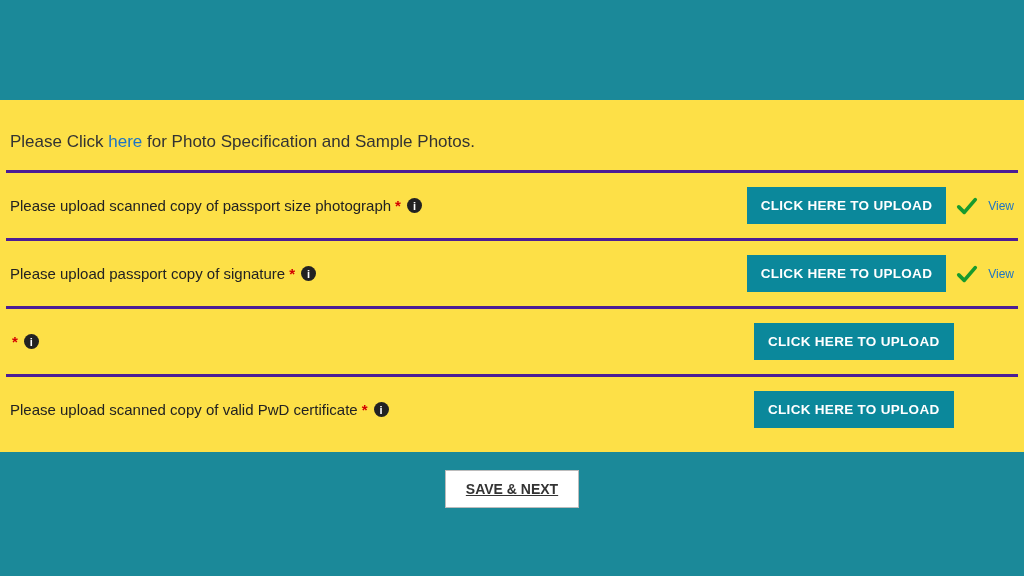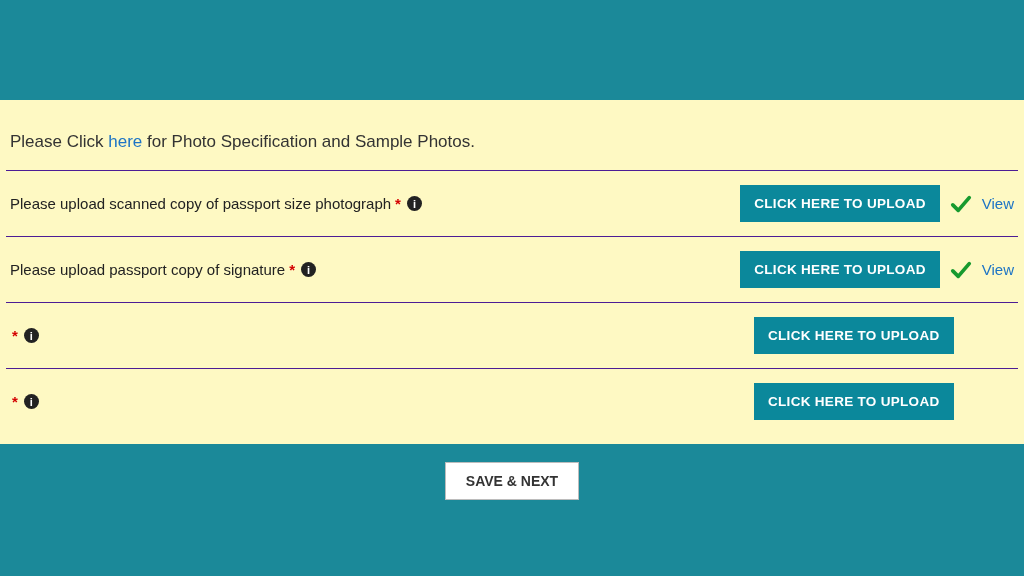--- a/index.html
+++ b/index.html
@@ -1,32 +1,32 @@
 <!DOCTYPE html>
 <html><head>
 <meta charset="utf-8">
 <style>
   * { box-sizing: border-box; margin: 0; padding: 0; }
   html, body { width: 1024px; height: 576px; font-family: Arial, Helvetica, sans-serif; }
   body { background: #1b8999; }
   .panel {
-    background: #fef9c3;
+    background: #fde047;
     margin-top: 100px;
     padding: 20px 6px 10px 6px;
   }
   .spec-line {
     font-size: 17px;
     color: #333;
     padding: 12px 4px 18px 4px;
   }
   .spec-line a { color: #1d74c5; text-decoration: none; }
   .row {
     display: flex;
     align-items: center;
-    border-top: 1px solid #4c1d95;
+    border-top: 3px solid #4c1d95;
     padding: 14px 4px;
     min-height: 56px;
   }
   .row:first-of-type { border-top: 1px solid #e3e3e3; }
   .label {
     flex: 1;
     font-size: 15px;
     color: #222;
     display: flex;
     align-items: center;
@@ -63,37 +63,38 @@
     padding: 11px 14px;
     cursor: pointer;
     font-family: inherit;
   }
   .check-icon {
     width: 22px; height: 22px;
     color: #179a2e;
   }
   .view-link {
     color: #1d74c5;
-    font-size: 15px;
+    font-size: 12px;
     text-decoration: none;
   }
   .footer {
     margin-top: 18px;
     display: flex;
     justify-content: center;
   }
   .save-btn {
     background: #ffffff;
     border: 1px solid #bcbcbc;
     color: #333;
     font-weight: bold;
     font-size: 14px;
     padding: 10px 20px;
     cursor: pointer;
     font-family: inherit;
+    text-decoration: underline;
   }
 </style>
 </head>
 <body>
 
 <div class="panel">
 
   <div class="spec-line">
     <span>Please Click </span><a href="#">here</a><span> for Photo Specification and Sample Photos.</span>
   </div>
@@ -133,20 +134,21 @@
       <span class="req">*</span>
       <span class="info-icon">i</span>
     </div>
     <div class="actions">
       <button class="upload-btn">CLICK HERE TO UPLOAD</button>
     </div>
   </div>
 
   <div class="row">
     <div class="label">
+      <span>Please upload scanned copy of valid PwD certificate</span>
       <span class="req">*</span>
       <span class="info-icon">i</span>
     </div>
     <div class="actions">
       <button class="upload-btn">CLICK HERE TO UPLOAD</button>
     </div>
   </div>
 
 </div>
 

